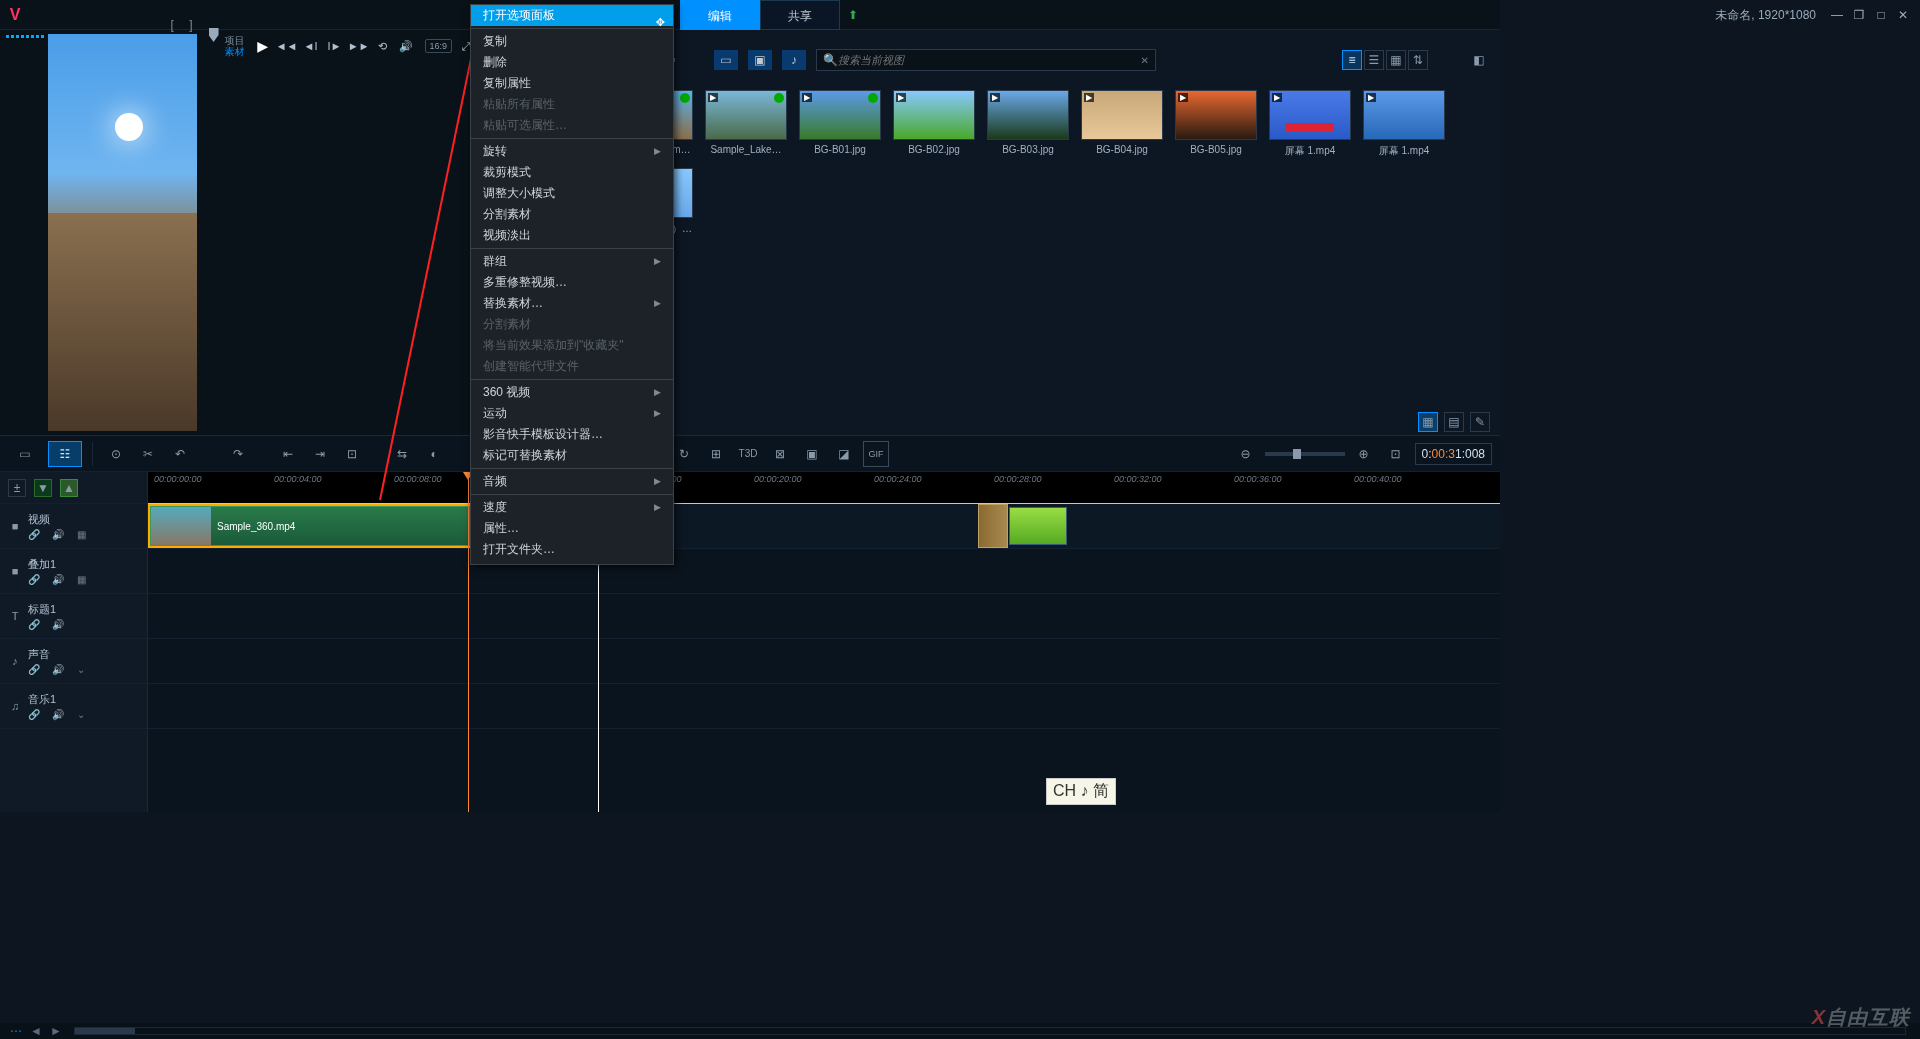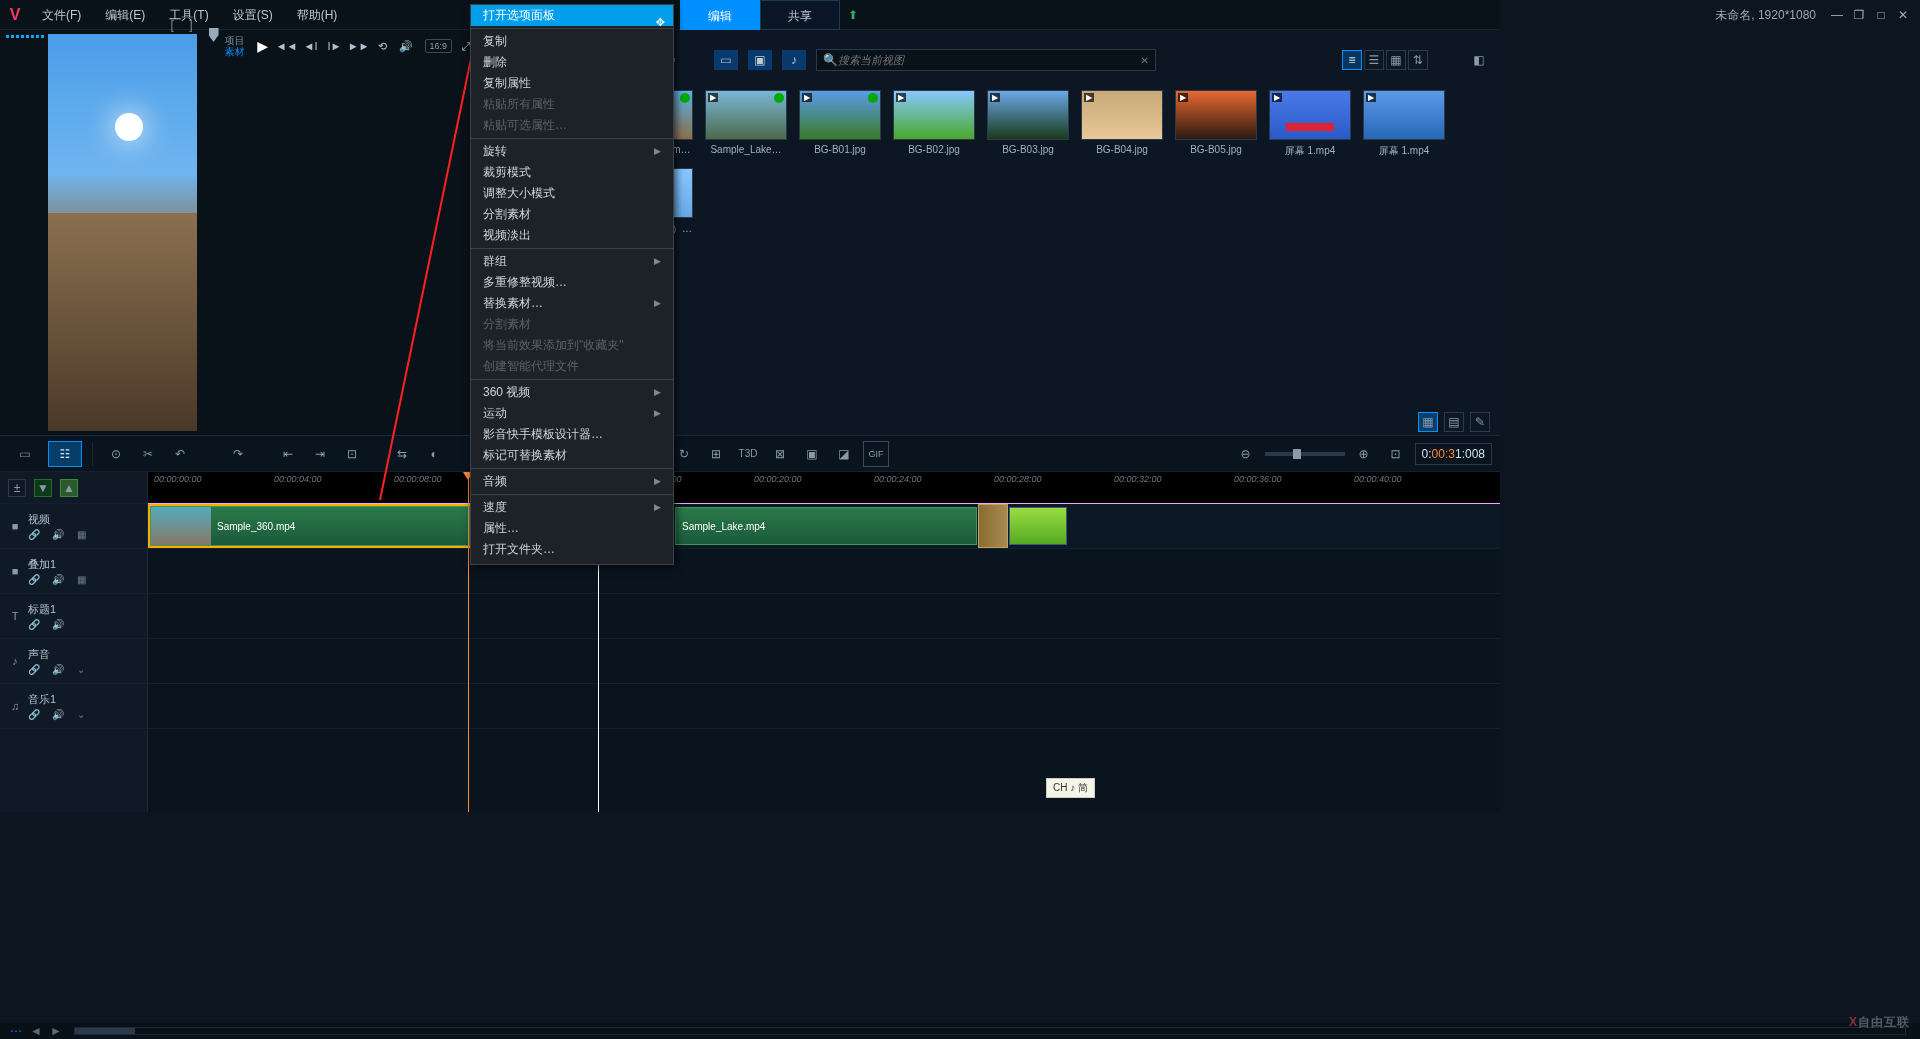--- a/index.html
+++ b/index.html
@@ -113,41 +113,34 @@
 .clip-thumb.green{ background:linear-gradient(to bottom,#9d4,#5a2);}
 .clip-label{ font-size:10px; color:#fff; padding:0 6px;}
 .clip-trans{ position:absolute; width:30px; height:100%; background:linear-gradient(to right,#8a6a30,#a88a50); border:1px solid #c0a060;}
 .img-clip{ position:absolute; top:3px; bottom:3px; border:1px solid #3a5a7a; background:#2a4a6a; display:flex;}
 .playhead{ position:absolute; top:0; bottom:0; width:1px; background:#ff8833; z-index:20;}
 .playhead::before{ content:''; position:absolute; top:0; left:-5px; border:5px solid transparent; border-top:8px solid #ff8833;}
 .playhead.white{ background:#fff;}
 .playhead.white::before{ border-top-color:#fff;}
 
 
-.watermark{ position:absolute; right:10px; bottom:8px; font-size:12px; font-weight:bold; color:rgba(255,255,255,0.3); letter-spacing:1px;}
+.watermark{ position:absolute; right:10px; bottom:8px; font-size:20px; font-weight:bold; font-style:italic; color:rgba(255,255,255,0.3); letter-spacing:1px;}
 .watermark .x{ color:rgba(255,80,80,0.5);}
 
-.ime-tip{ position:absolute; left:1046px; top:778px; background:#f5f5e8; color:#333; font-size:10px; padding:2px 6px; border:1px solid #ccc;}
+.ime-tip{ position:absolute; left:1046px; top:778px; background:#f5f5e8; color:#333; font-size:16px; padding:2px 6px; border:1px solid #ccc;}
 .bottom-scroll{ position:absolute; left:0; right:0; bottom:0; height:16px; background:#081018; display:flex; align-items:center; padding:0 6px;}
 .bs-btn{ width:16px;height:12px; display:flex;align-items:center;justify-content:center; color:#5a6a7a; margin:0 2px;}
 .bs-track{ flex:1; height:8px; border:1px solid #1a2838; position:relative; margin:0 8px;}
 .bs-thumb{ position:absolute; left:0; width:60px; top:0;bottom:0; background:#2a3a4a;}
 </style>
 </head>
 <body>
 
 <div class="titlebar">
   <div class="logo">V</div>
-  <div class="menubar">
-    <div class="menu-item">文件(F)</div>
-    <div class="menu-item">编辑(E)</div>
-    <div class="menu-item">工具(T)</div>
-    <div class="menu-item">设置(S)</div>
-    <div class="menu-item">帮助(H)</div>
-  </div>
   <div class="tabbar">
     <div class="tab active">编辑</div>
     <div class="tab tab2">共享</div>
     <div class="up-icon">⬆</div>
   </div>
   <div class="titlebar-right">
     <span class="proj-info">未命名, 1920*1080</span>
     <div class="win-btn">—</div>
     <div class="win-btn">❐</div>
     <div class="win-btn">□</div>
@@ -412,23 +405,20 @@
           <div class="ruler-tick" style="left: 846px;">00:00:28:00</div>
           <div class="ruler-tick" style="left: 966px;">00:00:32:00</div>
           <div class="ruler-tick" style="left: 1086px;">00:00:36:00</div>
           <div class="ruler-tick" style="left: 1206px;">00:00:40:00</div>
         </div>
       <div class="track-row video">
         <div class="clip selected" style="left:2px;width:320px">
           <div class="clip-thumb"></div>
           <span class="clip-label">Sample_360.mp4</span>
         </div>
-        <div class="clip" style="left:527px;width:302px">
-          <span class="clip-label">Sample_Lake.mp4</span>
-        </div>
         <div class="clip-trans" style="left:830px"></div>
         <div class="img-clip" style="left:861px;width:58px">
             <div class="clip-thumb green" style="width:100%"></div>
           </div>
       </div>
       <div class="track-row"></div>
       <div class="track-row"></div>
       <div class="track-row"></div>
       <div class="track-row"></div>
       <div class="playhead" style="left:320px"></div>

